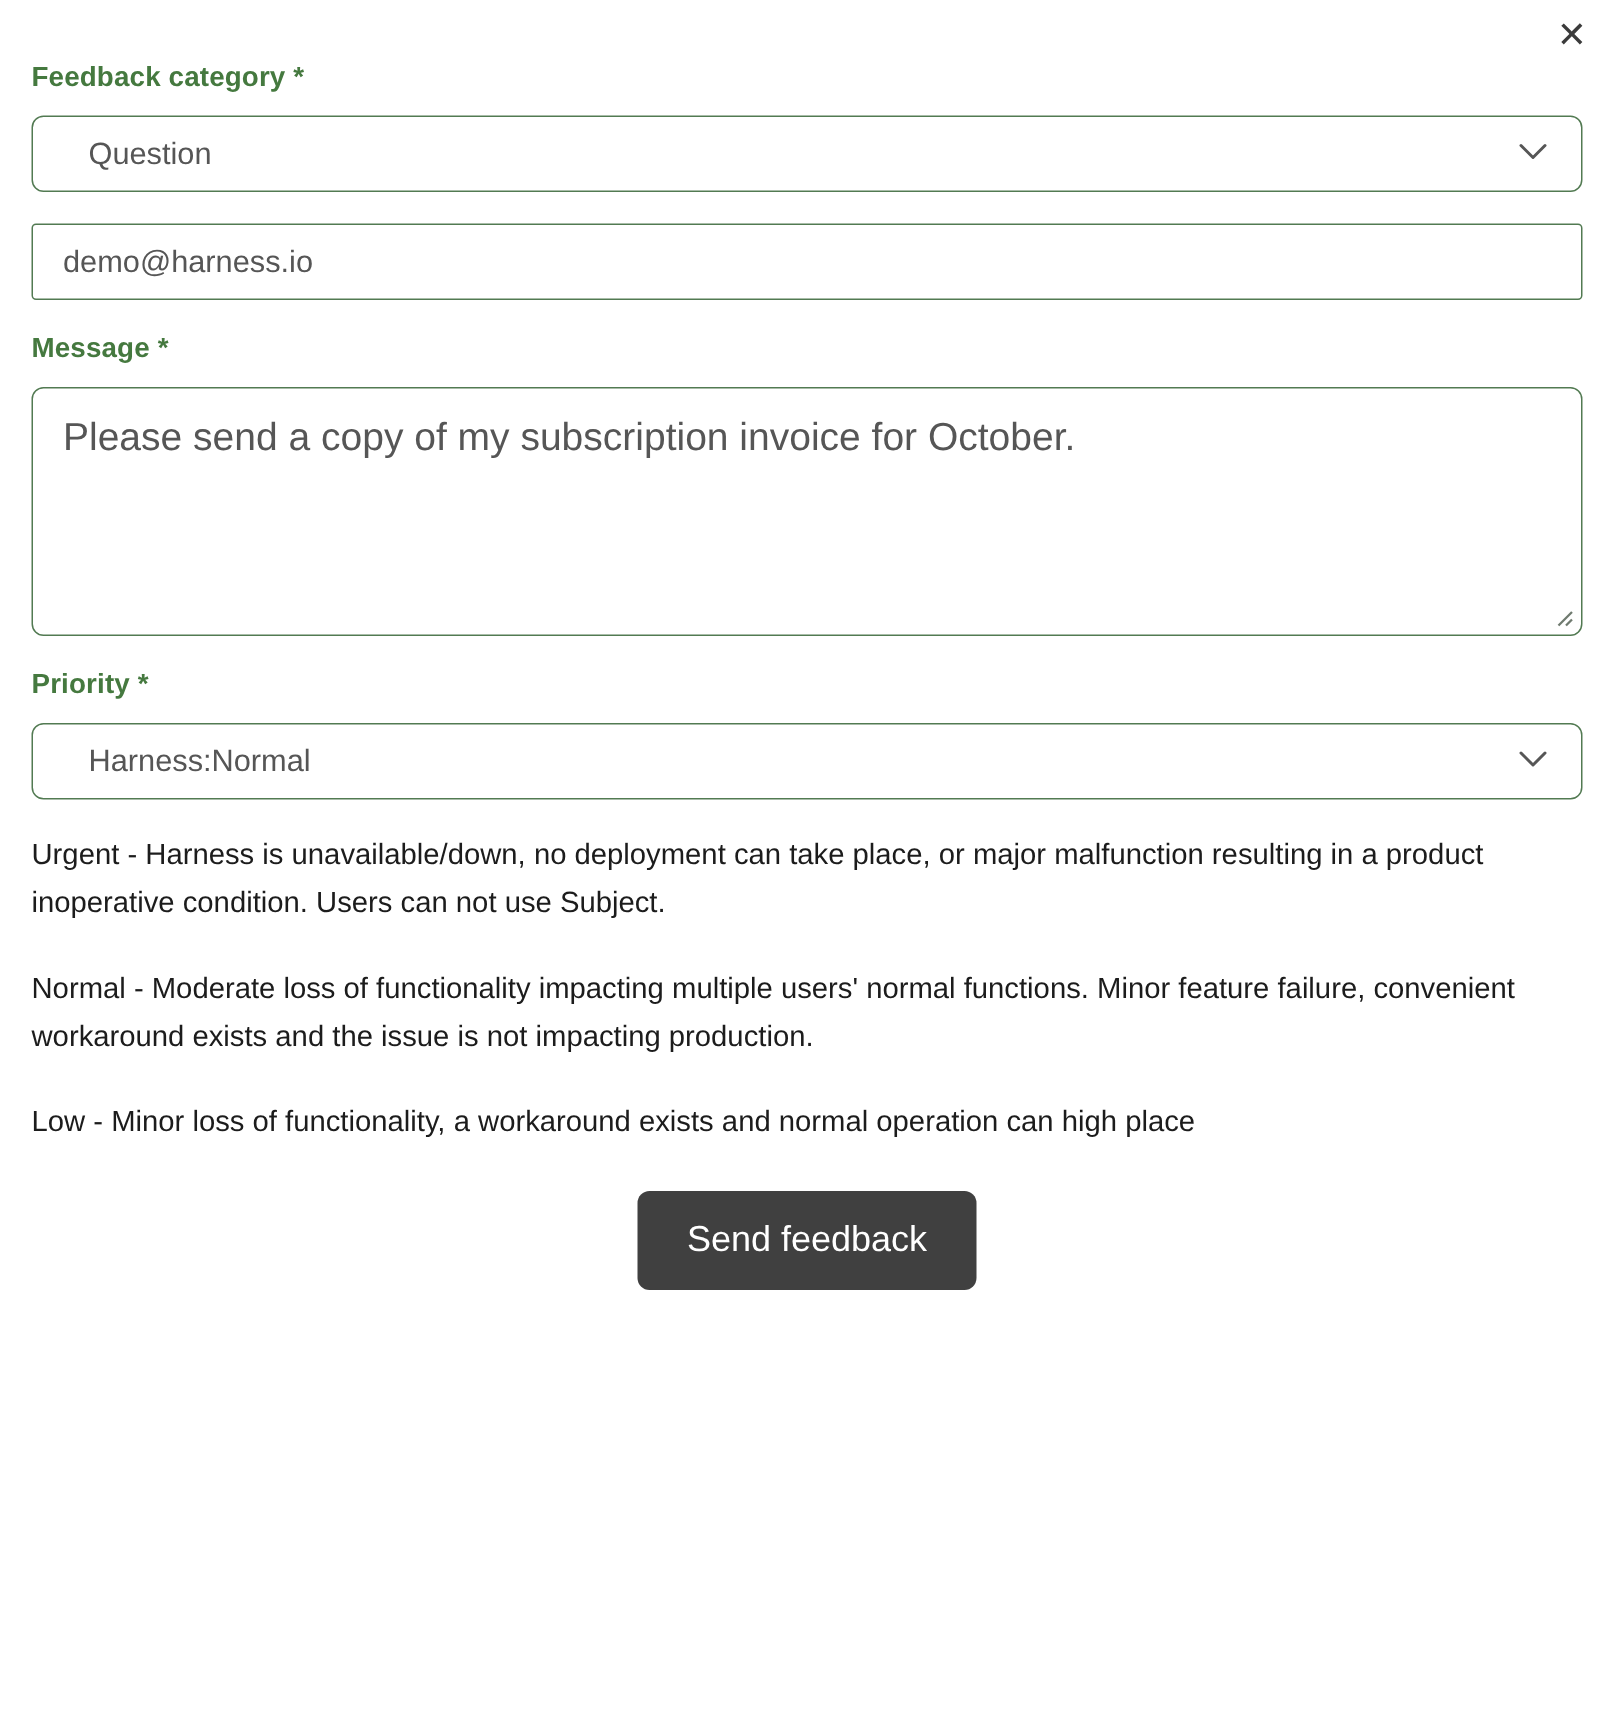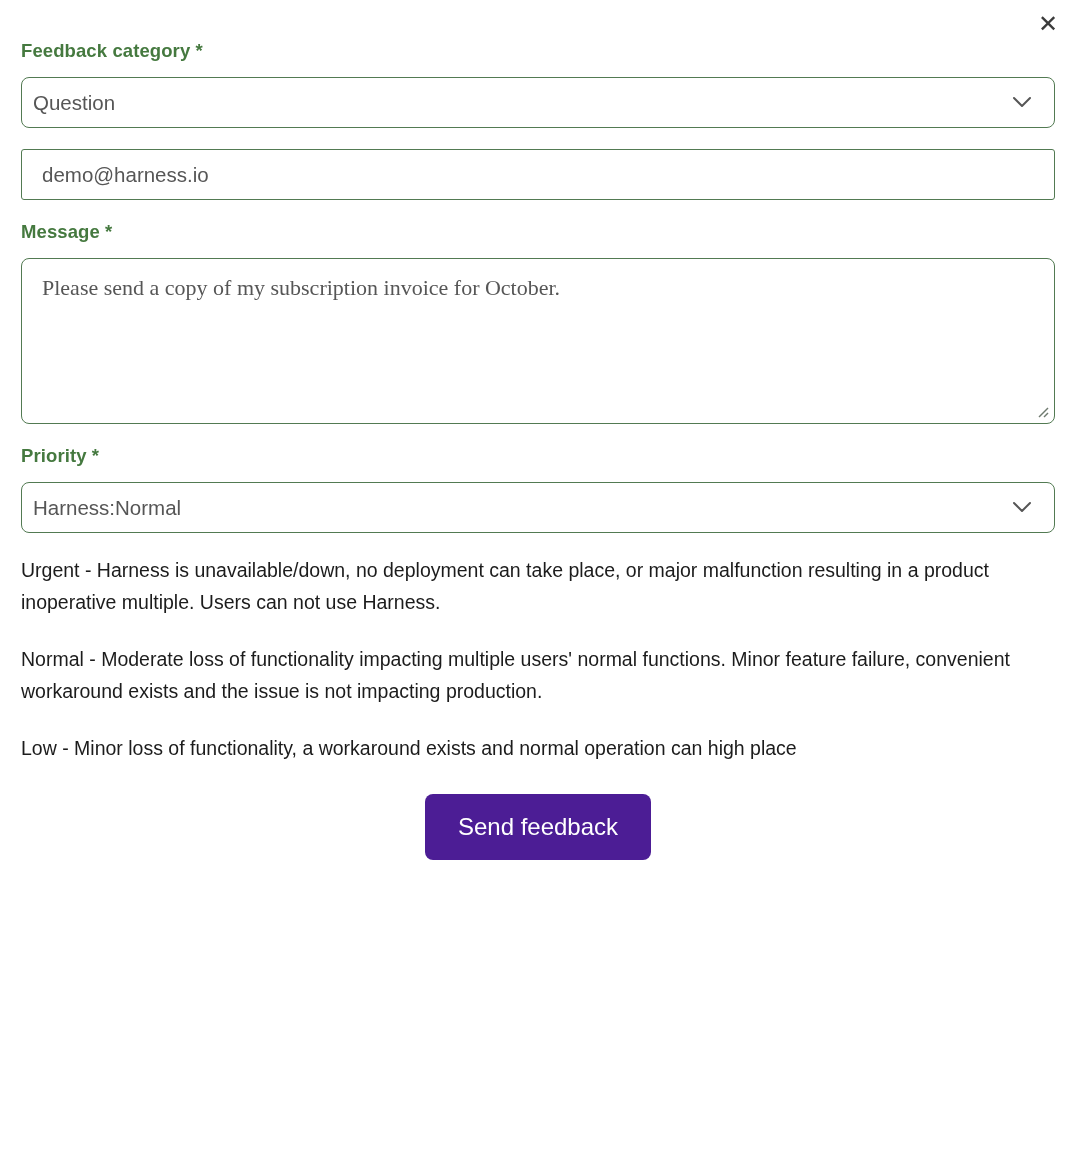--- a/index.html
+++ b/index.html
@@ -40,21 +40,21 @@
   .field-group { margin-bottom: 21px; }
   .selectbox {
     width: 100%;
     height: 51px;
     border: 1px solid #527a52;
     border-radius: 8px;
     background: #ffffff;
     display: flex;
     align-items: center;
     justify-content: space-between;
-    padding: 0 22px 0 11px;
+    padding: 0 22px 0 37px;
     cursor: pointer;
   }
   .selectbox .sel-value {
     color: #565656;
     font-size: 20.5px;
   }
   .chev { flex: 0 0 auto; margin-left: 12px; }
   .text-input {
     width: 100%;
     height: 51px;
@@ -69,22 +69,22 @@
   }
   .textarea-wrap { position: relative; }
   .msg-textarea {
     display: block;
     width: 100%;
     height: 166px;
     border: 1px solid #527a52;
     border-radius: 8px;
     background: #ffffff;
     padding: 14px 20px;
-    font-family: Liberation Serif, serif;
-    font-size: 22px;
+    font-family: Liberation Sans, sans-serif;
+    font-size: 26px;
     line-height: 1.4;
     color: #565656;
     resize: none;
     outline: none;
   }
   .resize-handle {
     position: absolute;
     right: 5px;
     bottom: 5px;
     width: 14px;
@@ -97,21 +97,21 @@
     font-size: 19.5px;
     line-height: 32px;
   }
   .btn-row {
     text-align: center;
     margin-top: 30px;
     padding-bottom: 22px;
   }
   .send-btn {
     display: inline-block;
-    background: #4c1d95;
+    background: #404040;
     color: #ffffff;
     border: none;
     border-radius: 8px;
     font-family: "Liberation Sans", "DejaVu Sans", sans-serif;
     font-size: 24px;
     padding: 19px 33px;
     cursor: pointer;
   }
 </style>
 </head>
@@ -158,21 +158,21 @@
     <div class="selectbox">
       <span class="sel-value">Harness:Normal</span>
       <span class="chev">
         <svg width="20" height="12" viewBox="0 0 20 12">
             <polyline points="2,2 10,10 18,2" fill="none" stroke="#565656" stroke-width="2" stroke-linecap="round" stroke-linejoin="round"></polyline>
           </svg>
       </span>
     </div>
   </div>
 
-  <p class="desc-para">Urgent - Harness is unavailable/down, no deployment can take place, or major malfunction resulting in a product inoperative multiple. Users can not use Harness.</p>
+  <p class="desc-para">Urgent - Harness is unavailable/down, no deployment can take place, or major malfunction resulting in a product inoperative condition. Users can not use Subject.</p>
   <p class="desc-para">Normal - Moderate loss of functionality impacting multiple users' normal functions. Minor feature failure, convenient workaround exists and the issue is not impacting production.</p>
   <p class="desc-para">Low - Minor loss of functionality, a workaround exists and normal operation can high place</p>
 
   <div class="btn-row">
     <button class="send-btn">Send feedback</button>
   </div>
 
 </div>
 
 </body></html>

